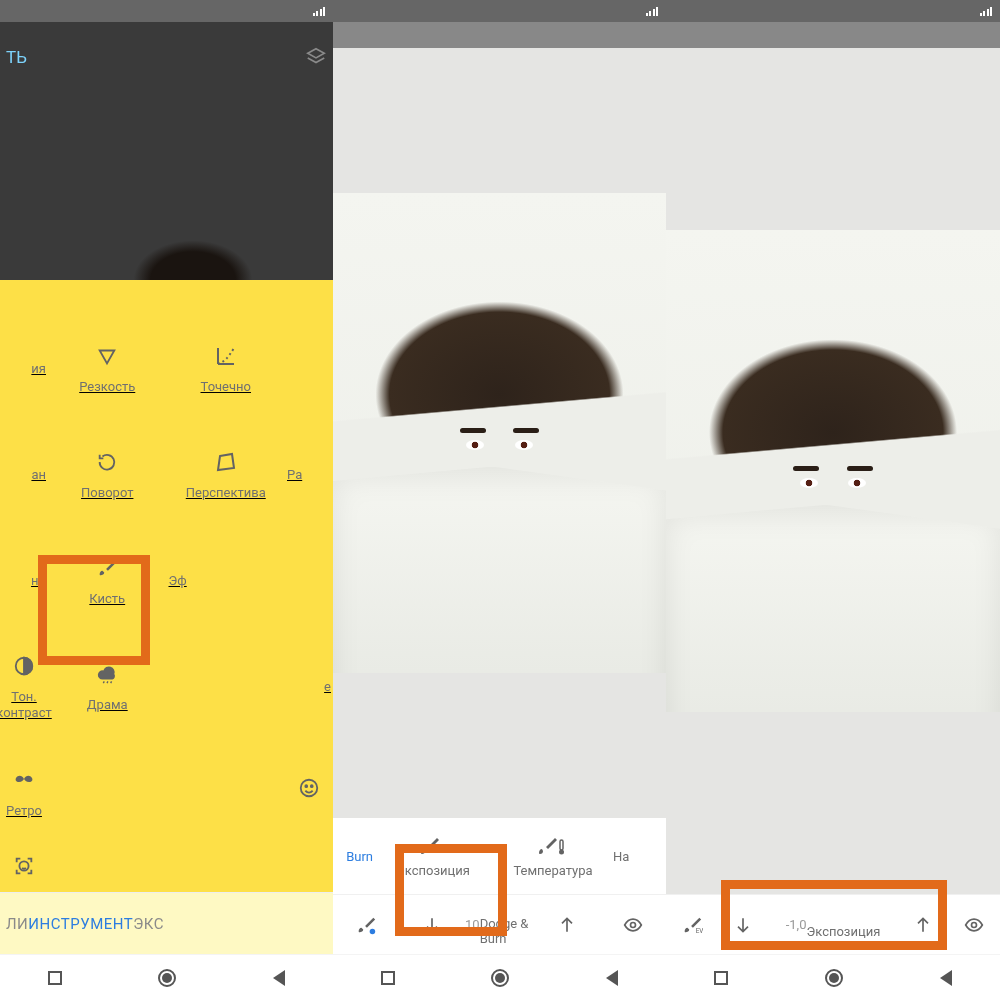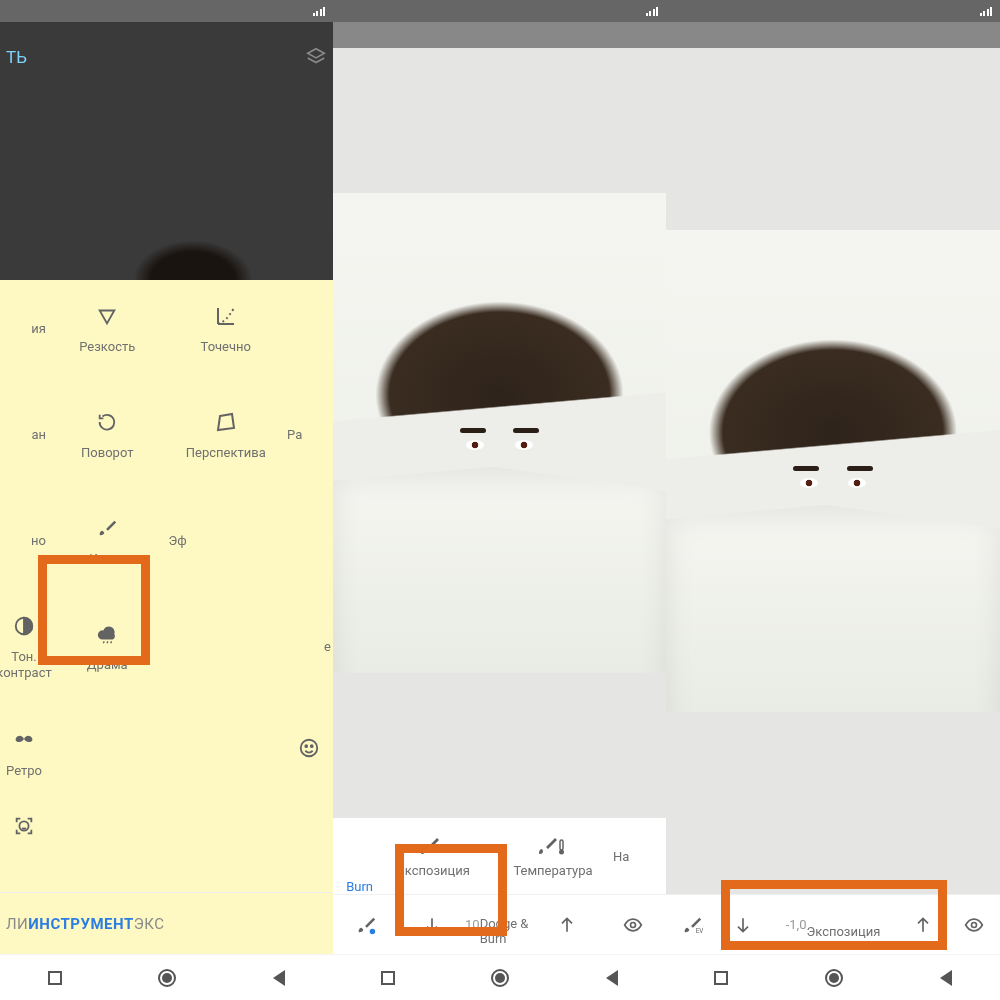--- a/index.html
+++ b/index.html
@@ -82,23 +82,25 @@
     bottom: 0;
     left: 40%;
     width: 120px;
     height: 40px;
     background: radial-gradient(ellipse at center bottom, #1a1410 0%, #1a1410 50%, transparent 70%);
     border-radius: 50% 50% 0 0;
   }
 
   
   .tools-area {
-    background: #fef9c3;
+    background: #fde047;
     height: 612px;
+    padding-top: 40px;
     overflow: hidden;
+    text-decoration: underline;
   }
   .tool-grid {
     display: grid;
     grid-template-columns: 48px 1fr 1fr 48px;
     row-gap: 10px;
   }
   .tool {
     display: flex;
     flex-direction: column;
     align-items: center;
@@ -150,21 +152,21 @@
     height: 62px;
     background: #fef9c3;
     border-top: 1px solid #eee;
     display: flex;
     align-items: center;
     padding: 0 6px;
     font-size: 15px;
     letter-spacing: 0.5px;
   }
   .bt-item { color: #8a8a8a; }
-  .bt-active { color: #2c7de0; font-weight: 700; }
+  .bt-active { color: #2c7de0; font-weight: 400; }
 
   
   .nav {
     height: 46px;
     background: #fff;
     display: flex;
     align-items: center;
     justify-content: space-around;
     border-top: 1px solid #f4f4f4;
   }
@@ -241,21 +243,21 @@
   }
   .brush-item {
     flex: 0 0 120px;
     display:flex;
     flex-direction:column;
     align-items:center;
     justify-content:center;
     height:100%;
     cursor:pointer;
   }
-  .brush-item.partial { flex: 0 0 40px; align-items:flex-end; color:#2c7de0;justify-content:flex-end; }
+  .brush-item.partial { flex: 0 0 40px; align-items:flex-end; color:#2c7de0; }
   .brush-item .bi-ico { color:#636363; height:24px; display:flex;align-items:center;justify-content:center; }
   .brush-item .bi-label { font-size:13px; color:#707070; margin-top:4px; }
 
   .tool-row {
     height: 60px;
     background: #fff;
     border-top: 1px solid #f0f0f0;
     display:flex;
     align-items:center;
     overflow:hidden;

